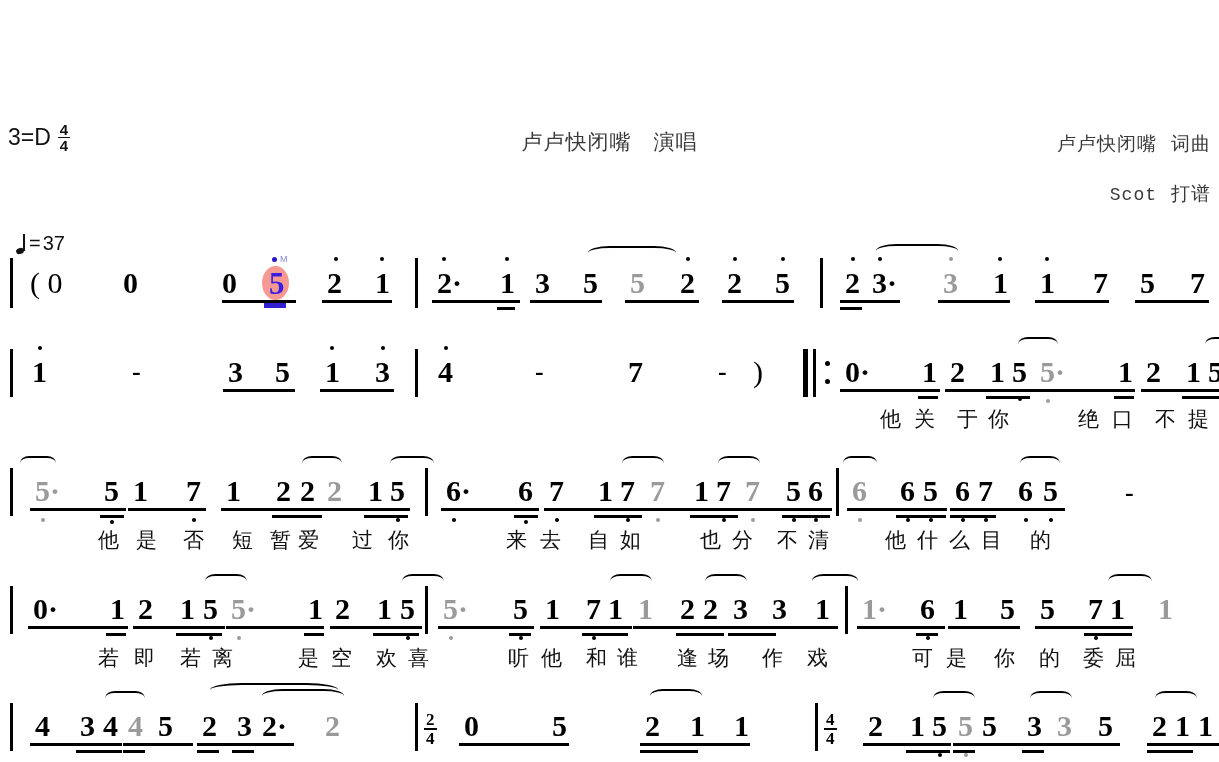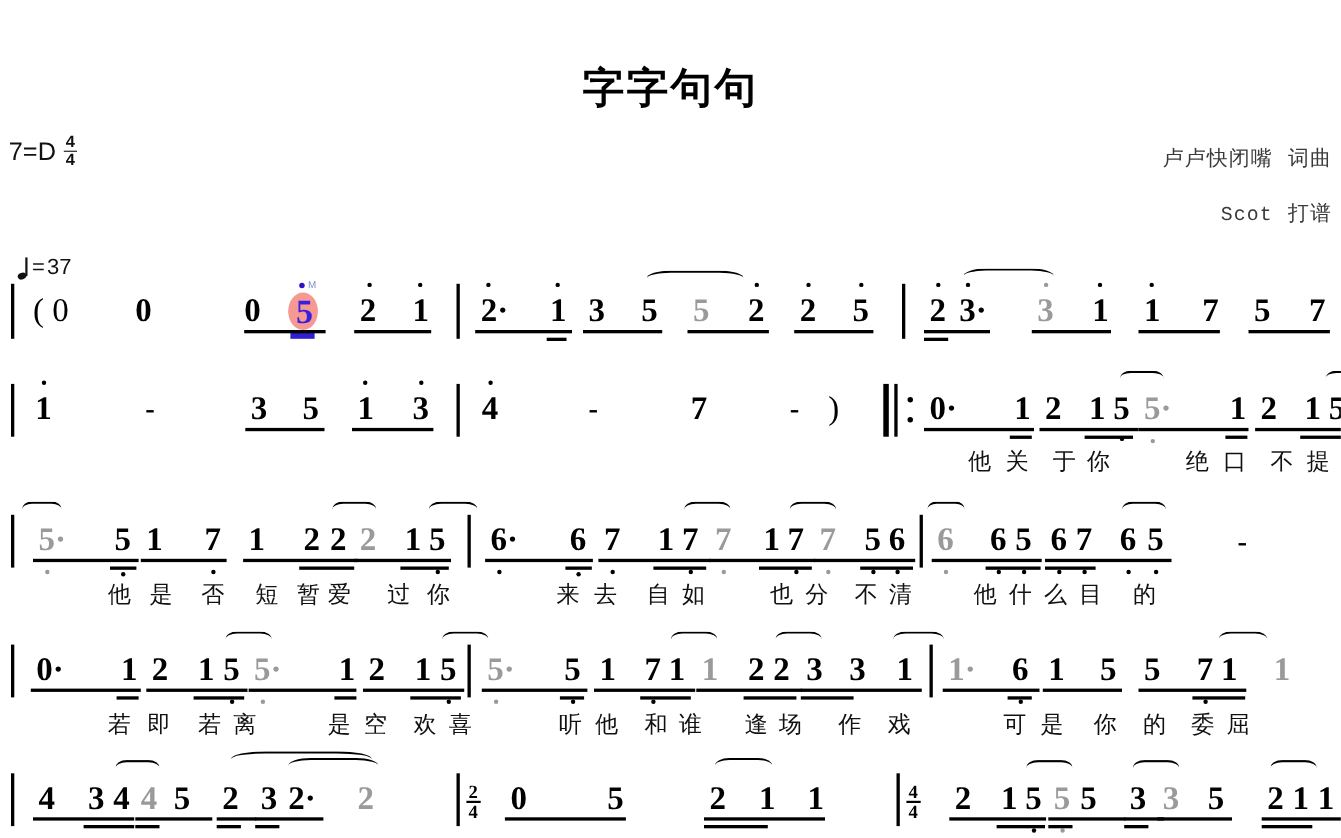--- a/index.html
+++ b/index.html
@@ -119,30 +119,30 @@
   }
   .hl-dot{position:absolute;width:5px;height:5px;border-radius:50%;background:#2a14c8;}
   .hl-bar{position:absolute;width:22px;height:7px;background:#2f1fd0;}
   .hl-tag{position:absolute;font-family:"Liberation Sans",sans-serif;font-size:9px;color:#7e8ad0;}
 </style>
 </head>
 <body>
 
 <div class="sheet">
 
-  <div class="title">字字句句</div>
 
   <div class="key-sig">
-    <span>7=D</span>
+    <span>3=D</span>
     <span class="frac">
       <span class="num">4</span>
       <span class="den">4</span>
     </span>
   </div>
 
+  <div class="performer">卢卢快闭嘴　演唱</div>
 
   <div class="credit c1">
     <span>卢卢快闭嘴</span><span class="gap"></span><span>词曲</span>
   </div>
   <div class="credit c2">
     <span class="mono">Scot</span><span class="gap"></span><span>打谱</span>
   </div>
 
   <div class="tempo">
     <span class="qnote">

